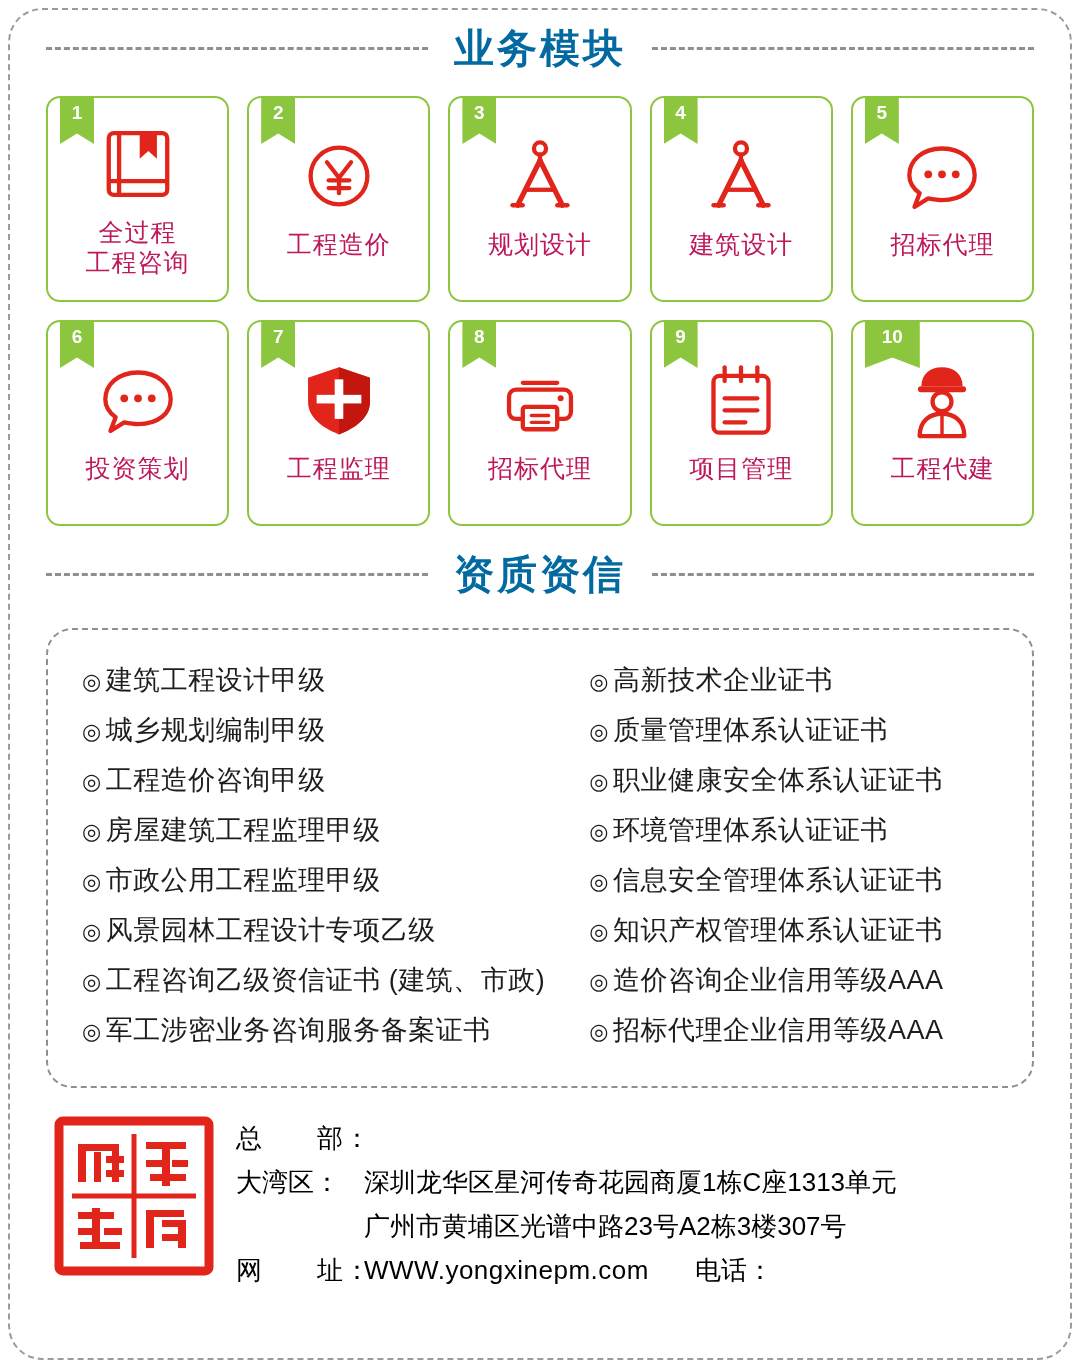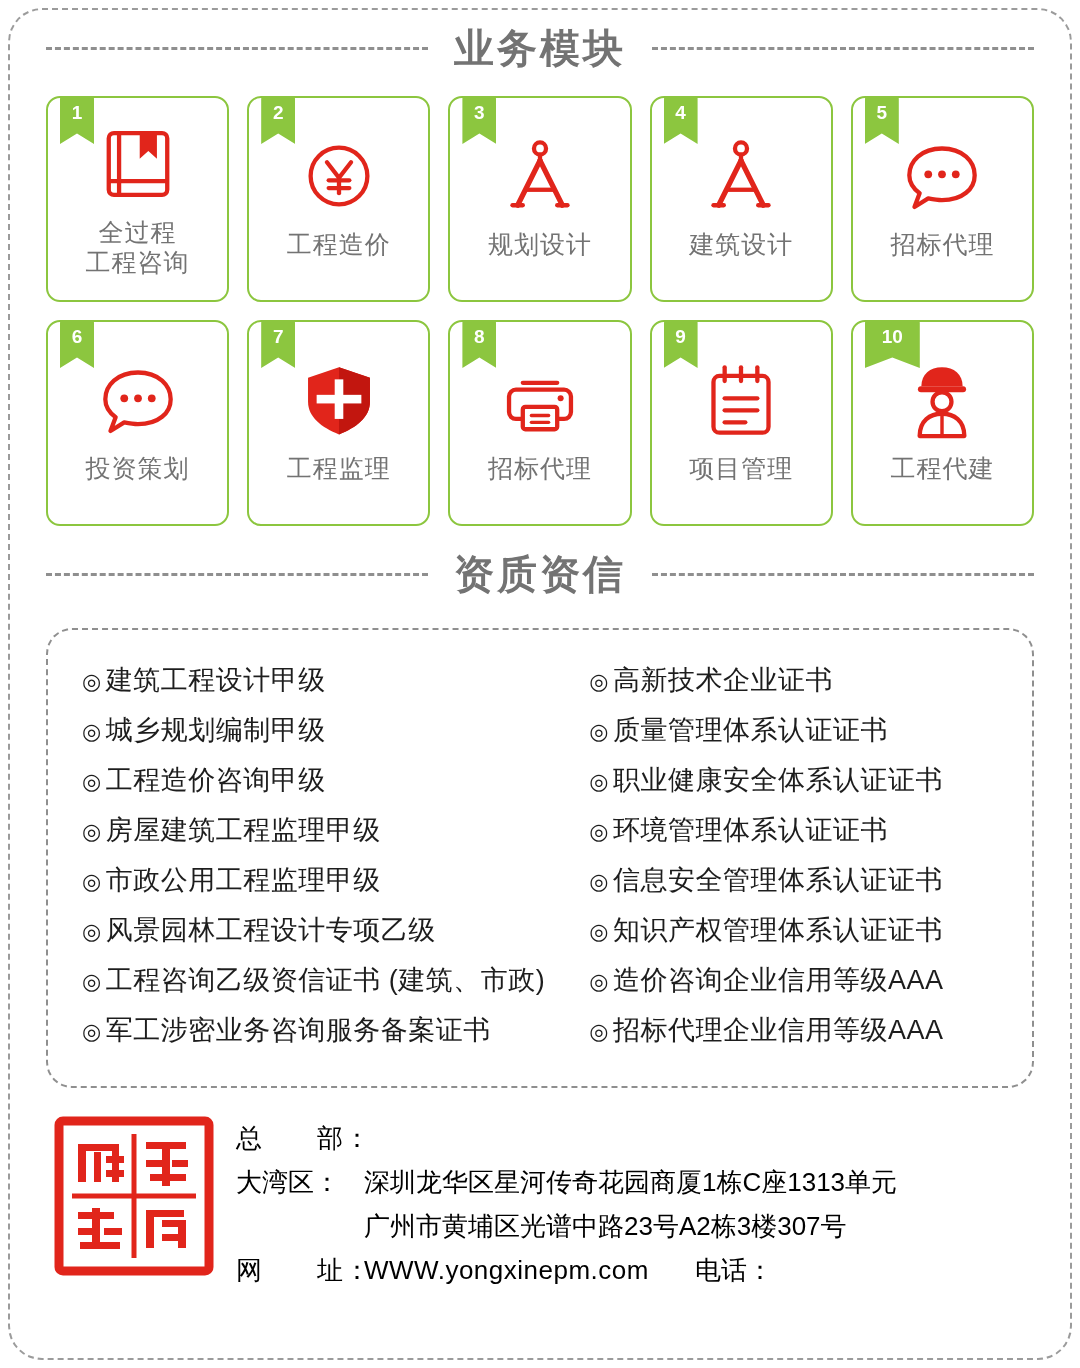--- a/index.html
+++ b/index.html
@@ -49,21 +49,21 @@
   .section-head .rule {
     flex: 1 1 auto;
     border-top: 3px dashed #8f8f8f;
     height: 0;
   }
   .section-head .title {
     flex: 0 0 auto;
     font-size: 40px;
     font-weight: bold;
     letter-spacing: 3px;
-    color: #737373;
+    color: #0369a1;
     padding: 0 26px;
     white-space: nowrap;
   }
 
   
   .modules {
     display: grid;
     grid-template-columns: repeat(5, 1fr);
     gap: 18px 18px;
     padding: 0 6px;
@@ -104,21 +104,21 @@
     display: flex;
     align-items: center;
     justify-content: center;
   }
   .module-icon svg { display: block; }
   .module-label {
     margin-top: 6px;
     font-size: 25px;
     line-height: 1.18;
     text-align: center;
-    color: #737373;
+    color: #be185d;
     letter-spacing: 1px;
     white-space: pre-line;
   }
   .module-card.two-line .module-icon { margin-top: 18px; }
 
   
   .qual-wrap {
     margin: 6px 6px 0 6px;
     border: 2px dashed #8f8f8f;
     border-radius: 26px;

